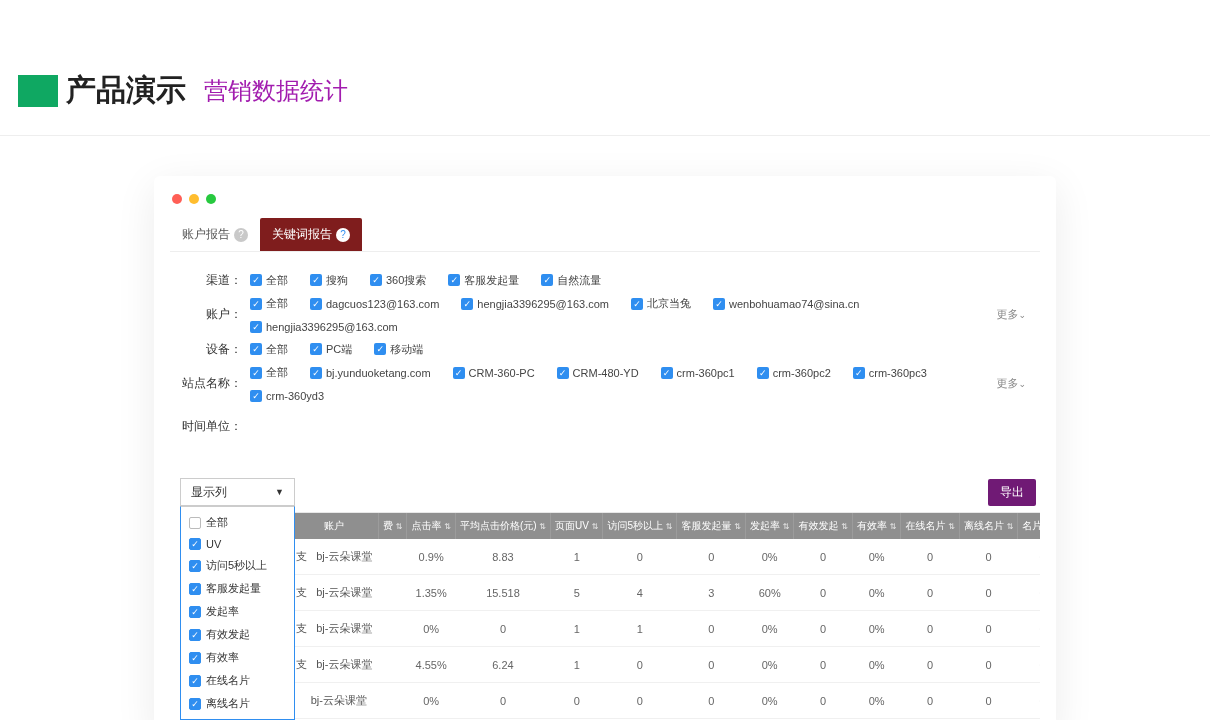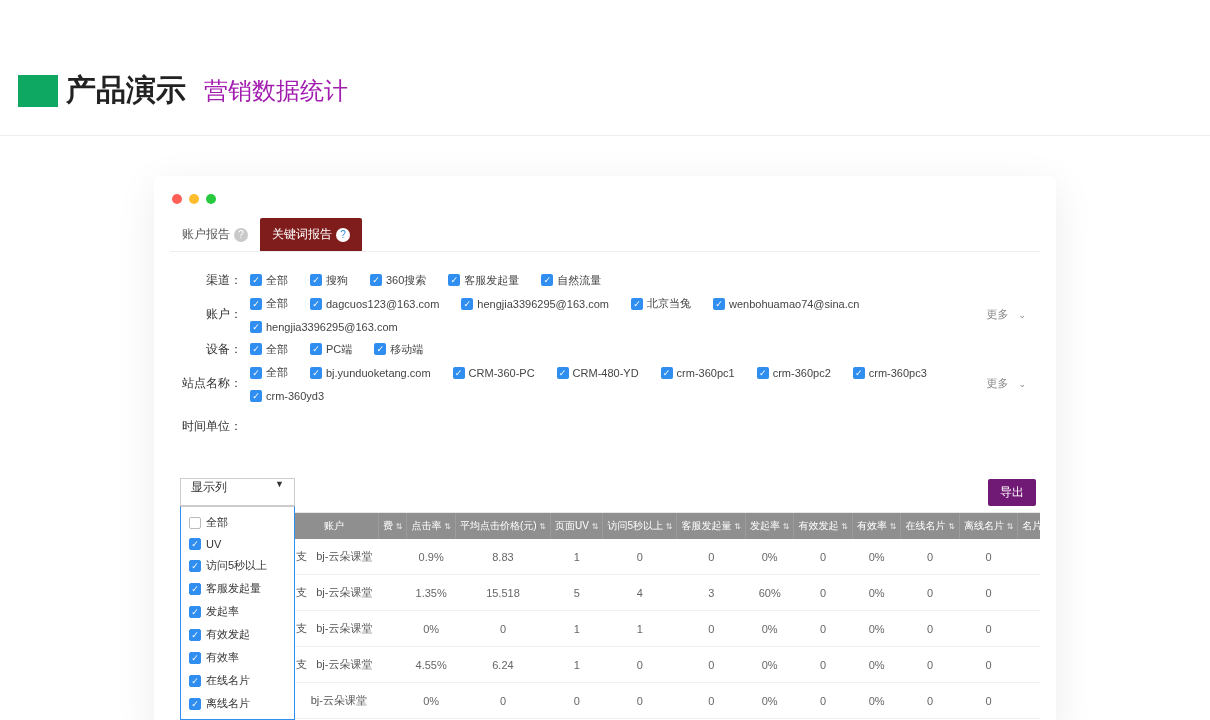--- a/index.html
+++ b/index.html
@@ -16,26 +16,26 @@
 .tab { padding: 8px 12px; font-size: 12px; color: #555; cursor: pointer; display: flex; align-items: center; gap: 4px; }
 .tab.active { background: #7f1d1d; color: #fff; border-radius: 2px 2px 0 0; }
 .help { width: 14px; height: 14px; border-radius: 50%; background: #c9c9c9; color: #fff; display: inline-flex; align-items: center; justify-content: center; font-size: 10px; }
 .tab.active .help { background: #fff; color: #2f8ef0; }
 .filters { padding: 4px 10px 8px; }
 .filter-row { display: flex; align-items: center; min-height: 28px; margin-bottom: 2px; }
 .filter-label { width: 70px; text-align: right; color: #333; font-size: 12px; padding-right: 8px; }
 .opts { display: flex; flex-wrap: wrap; gap: 10px 22px; align-items: center; flex: 1; }
 .opt { display: flex; align-items: center; gap: 4px; color: #444; font-size: 11px; }
 .cb { width: 12px; height: 12px; border-radius: 2px; background: #2f8ef0; display: flex; align-items: center; justify-content: center; color: #fff; font-size: 9px; }
-.more { color: #888; font-size: 11px; display: flex; align-items: center; gap: 10px; cursor: pointer; padding-right: 4px; }
+.more { color: #888; font-size: 11px; display: flex; align-items: center; gap: 0; cursor: pointer; padding-right: 4px; }
 .time-opts { display: flex; gap: 14px; align-items: center; }
 .time-opt { padding: 3px 12px; color: #555; font-size: 11px; cursor: pointer; }
 .time-opt.active { background: #2f8ef0; color: #fff; border-radius: 12px; }
 .toolbar { display: flex; justify-content: space-between; align-items: center; margin: 28px 0 6px 10px; position: relative; }
-.col-select { width: 115px; height: 28px; border: 1px solid #ccc; padding: 0 10px; display: flex; align-items: flex-start; justify-content: space-between; font-size: 12px; cursor: pointer; background: #fff; }
+.col-select { width: 115px; height: 28px; border: 1px solid #ccc; padding: 0 10px; display: flex; align-items: center; justify-content: space-between; font-size: 12px; cursor: pointer; background: #fff; }
 .dropdown { position: absolute; top: 28px; left: 0; width: 115px; background: #fff; border: 1px solid #2f8ef0; border-top: 1px solid #ccc; z-index: 10; padding: 4px 0; }
 .dd-item { padding: 4px 8px; display: flex; align-items: center; gap: 5px; font-size: 11px; color: #333; }
 .dd-cb { width: 12px; height: 12px; border: 1px solid #bbb; border-radius: 2px; display: flex; align-items: center; justify-content: center; font-size: 9px; color: #fff; }
 .dd-cb.checked { background: #2f8ef0; border-color: #2f8ef0; }
 .export-btn { background: #701a75; color: #fff; padding: 5px 12px; font-size: 12px; border: none; border-radius: 2px; cursor: pointer; margin-right: 4px; }
 .table-wrap { overflow: hidden; border-top: 1px solid #e8e8e8; margin-left: 120px; }
 .table { width: 100%; border-collapse: collapse; font-size: 11px; }
 .table th { background: #8f8f8f; color: #fff; font-weight: 400; padding: 6px 4px; font-size: 10px; border-right: 1px solid #9c9c9c; white-space: nowrap; margin-top: 9px; }
 .table th .sort { font-size: 8px; opacity: .8; }
 .table td { padding: 10px 6px; text-align: center; color: #666; border-bottom: 1px solid #f0f0f0; white-space: nowrap; }

